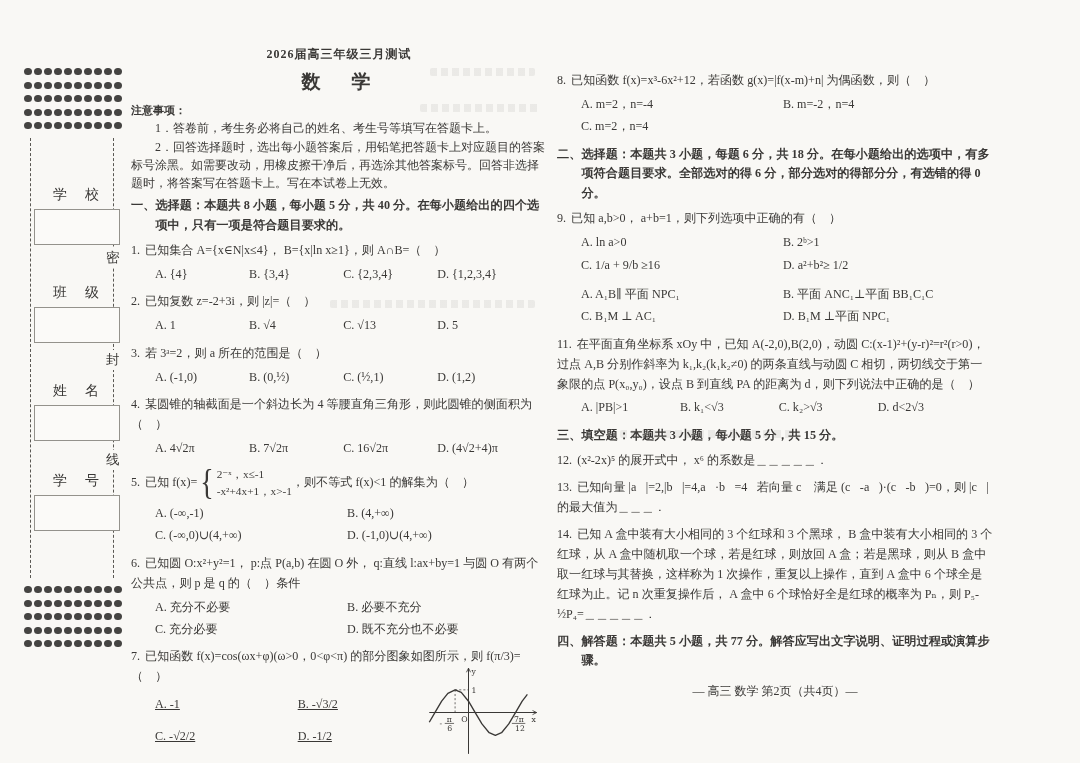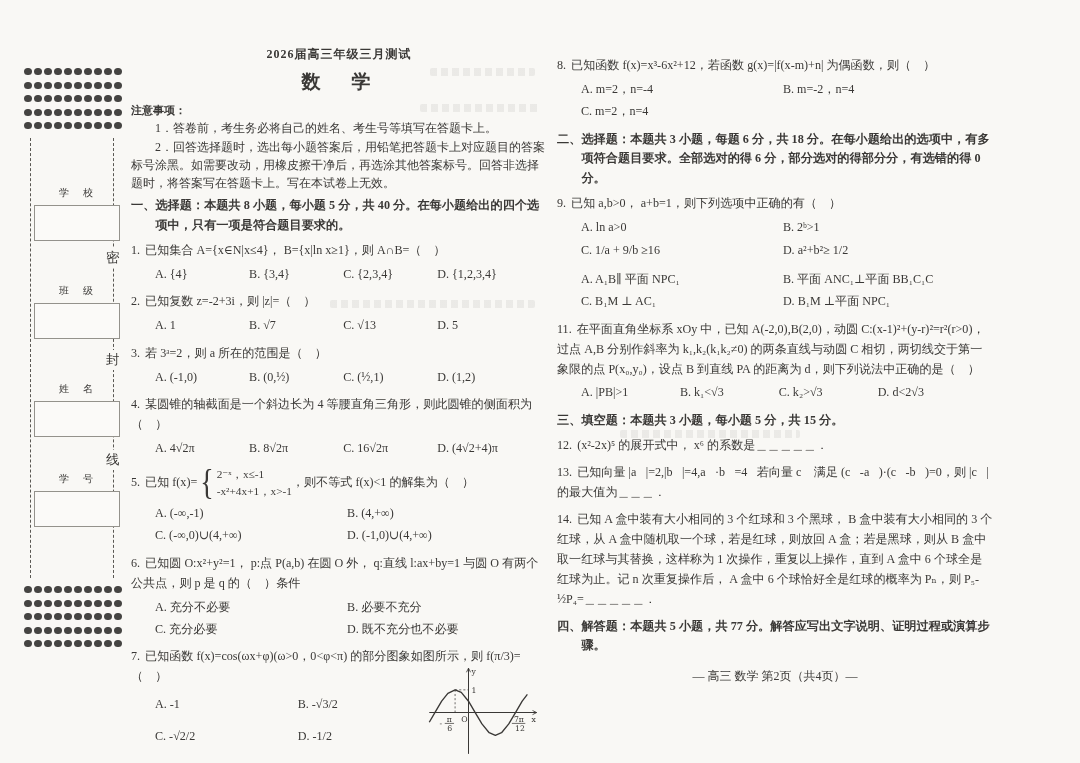--- a/index.html
+++ b/index.html
@@ -8,43 +8,43 @@
   
   .sidebar{position:absolute;left:0;top:0;width:128px;height:763px;}
   .dotblock{position:absolute;left:24px;}
   .dotblock.top{top:68px;} .dotblock.bottom{top:586px;}
   .dotrow{display:flex;gap:2.5px;margin-bottom:6.5px;}
   .dot{width:7.5px;height:7px;background:#454442;border-radius:50%;}
   .vdash{position:absolute;top:138px;height:440px;width:0;border-left:1.5px dashed #5a5853;}
   .vdash.l{left:30px;} .vdash.r{left:113px;}
   .seal{position:absolute;left:106px;font-size:13.5px;background:#f9f8f5;line-height:1;padding:3px 0;}
   .fgroup{position:absolute;left:34px;width:86px;text-align:center;}
-  .flabel{font-size:10px;letter-spacing:2px;}
+  .flabel{font-size:14px;letter-spacing:2px;}
   .fbox{height:34px;border:1px solid #94928c;margin-top:5px;background:#fbfaf8;}
   
   .page{position:absolute;top:0;}
   #page1{left:131px;width:416px;}
   #page2{left:557px;width:436px;}
-  #page1-flow{padding-top:46px;} #page2-flow{padding-top:56px;}
+  #page1-flow{padding-top:46px;} #page2-flow{padding-top:71px;}
   .title{text-align:center;font-size:12px;font-weight:bold;letter-spacing:1px;}
   .subject{text-align:center;font-size:19px;font-weight:bold;letter-spacing:6px;margin:6px 0 8px;}
   .ntitle{font-weight:bold;font-size:11px;margin-top:2px;}
   .notice{margin:1px 0;font-size:12px;line-height:1.5;text-indent:2em;}
   .section{font-weight:bold;font-size:12.2px;line-height:1.6;margin:4px 0 6px;padding-left:2em;text-indent:-2em;}
   .question{margin:0 0 7px;}
   .stem{margin:0;font-size:12.1px;line-height:1.65;}
   .qnum{margin-right:5px;}
   .opts{display:flex;flex-wrap:wrap;padding-left:24px;margin-top:2px;font-size:12.1px;line-height:1.85;}
   .opts4 .opt{width:24%;} .opts2 .opt{width:49%;}
   .brace{font-size:28px;font-weight:normal;vertical-align:middle;display:inline-block;
     transform:scaleY(1.25);margin:0 3px;line-height:1;}
   .stack{display:inline-block;vertical-align:middle;}
   .case{display:block;font-size:11.3px;line-height:1.5;}
   .has-graph{position:relative;min-height:96px;}
-  .has-graph .opts{width:70%;line-height:2.6;}
+  .has-graph .opts{width:70%;line-height:2.6;text-decoration:underline;}
   .q7g{position:absolute;right:4px;top:16px;width:118px;height:95px;}
   .q7g line,.q7g polyline,.q7g path{stroke:#3a3836;fill:none;}
   .q7g text{fill:#3a3836;font-size:7.5px;font-family:"DejaVu Serif",serif;}
   .pfooter{text-align:center;font-size:12px;margin-top:12px;}
   
   .smudge{position:absolute;opacity:.10;background:repeating-linear-gradient(90deg,
      #6b6965 0 7px, transparent 7px 11px);height:8px;border-radius:2px;pointer-events:none;}
 </style>
 </head>
 <body>
@@ -214,39 +214,39 @@
             <span class="opt">A. {4}</span>
             <span class="opt">B. {3,4}</span>
             <span class="opt">C. {2,3,4}</span>
             <span class="opt">D. {1,2,3,4}</span>
           </div>
         </div>
         <div class="question b7">
           <p class="stem"><span class="qnum">2.</span><span>已知复数 z=-2+3i，则 |z|=（　）</span></p>
           <div class="opts opts4">
             <span class="opt">A. 1</span>
-            <span class="opt">B. √7</span>
+            <span class="opt">B. √4</span>
             <span class="opt">C. √13</span>
             <span class="opt">D. 5</span>
           </div>
         </div>
         <div class="question b8">
           <p class="stem"><span class="qnum">3.</span><span>若 3ᵃ=2，则 a 所在的范围是（　）</span></p>
           <div class="opts opts4">
             <span class="opt">A. (-1,0)</span>
             <span class="opt">B. (0,½)</span>
             <span class="opt">C. (½,1)</span>
             <span class="opt">D. (1,2)</span>
           </div>
         </div>
         <div class="question b9">
           <p class="stem"><span class="qnum">4.</span><span>某圆锥的轴截面是一个斜边长为 4 等腰直角三角形，则此圆锥的侧面积为（　）</span></p>
           <div class="opts opts4">
             <span class="opt">A. 4√2π</span>
-            <span class="opt">B. 8√2π</span>
+            <span class="opt">B. 7√2π</span>
             <span class="opt">C. 16√2π</span>
             <span class="opt">D. (4√2+4)π</span>
           </div>
         </div>
         <div class="question b10">
           <p class="stem"><span class="qnum">5.</span><span>已知 f(x)=</span><span class="brace">{</span><span class="stack"><span class="case">2⁻ˣ，x≤-1</span><span class="case">-x²+4x+1，x&gt;-1</span></span><span>，则不等式 f(x)&lt;1 的解集为（　）</span></p>
           <div class="opts opts2">
             <span class="opt">A. (-∞,-1)</span>
             <span class="opt">B. (4,+∞)</span>
             <span class="opt">C. (-∞,0)∪(4,+∞)</span>

